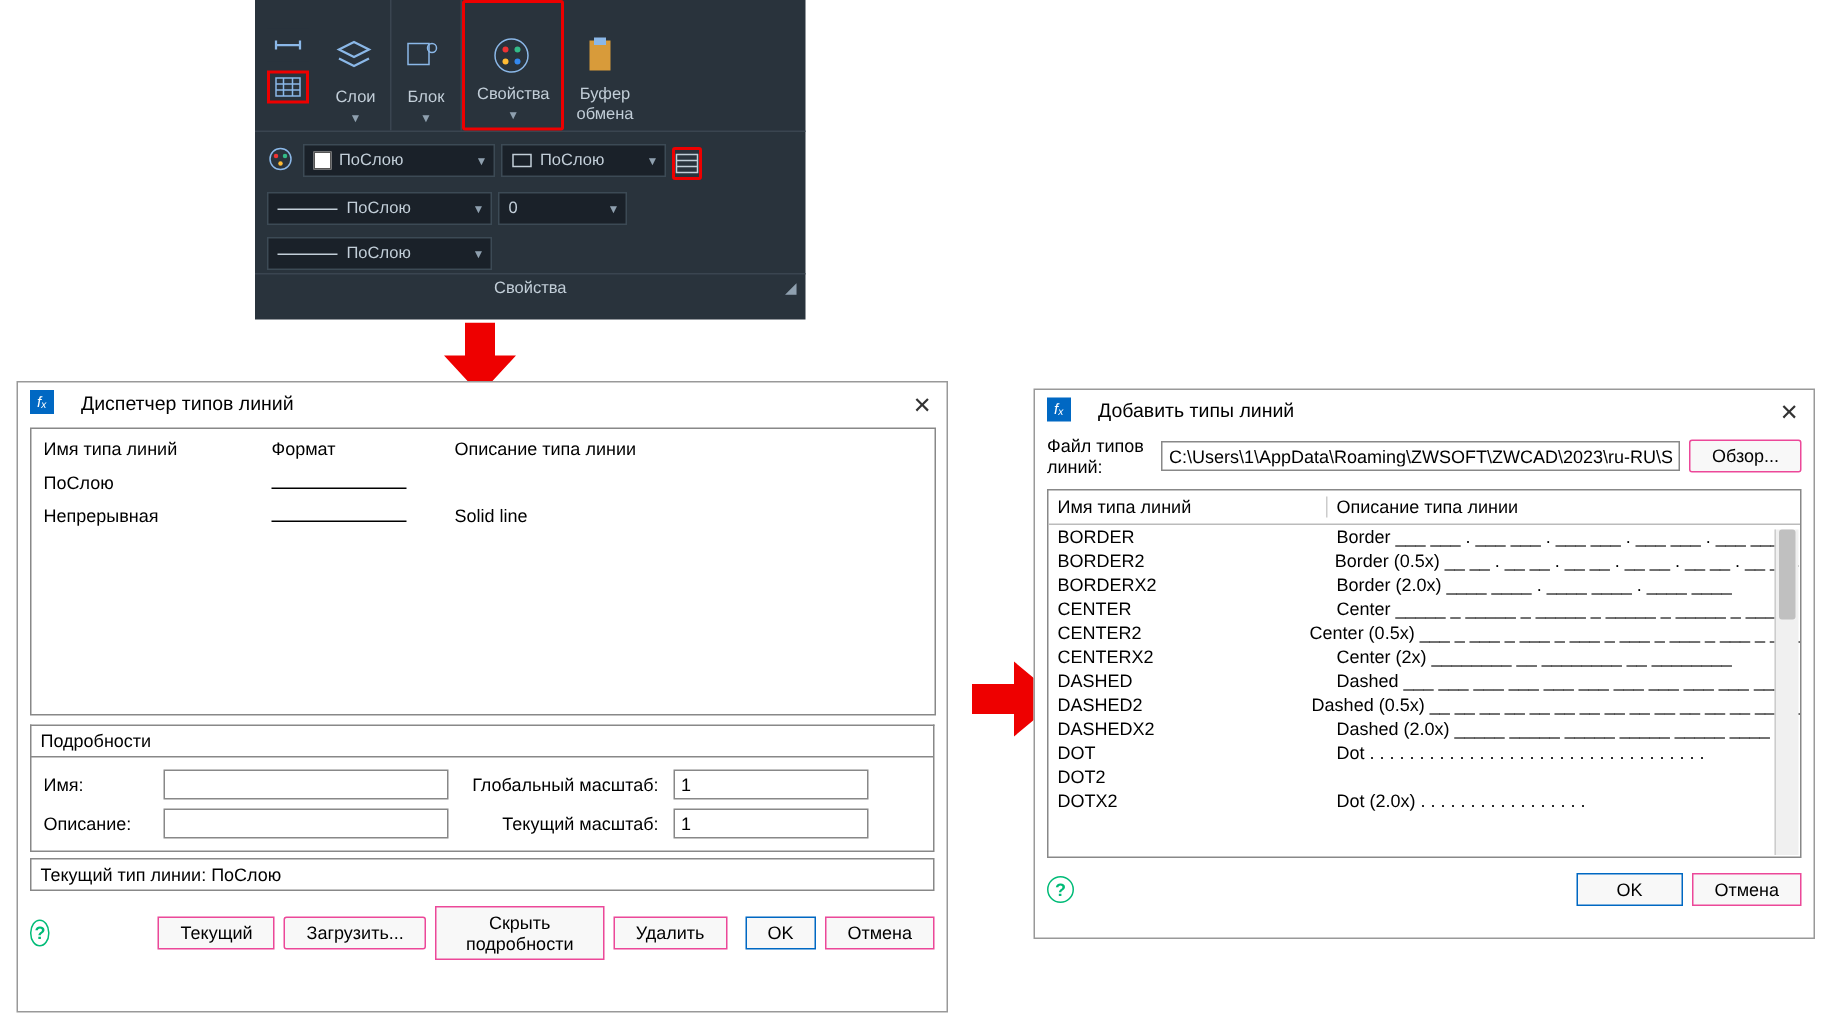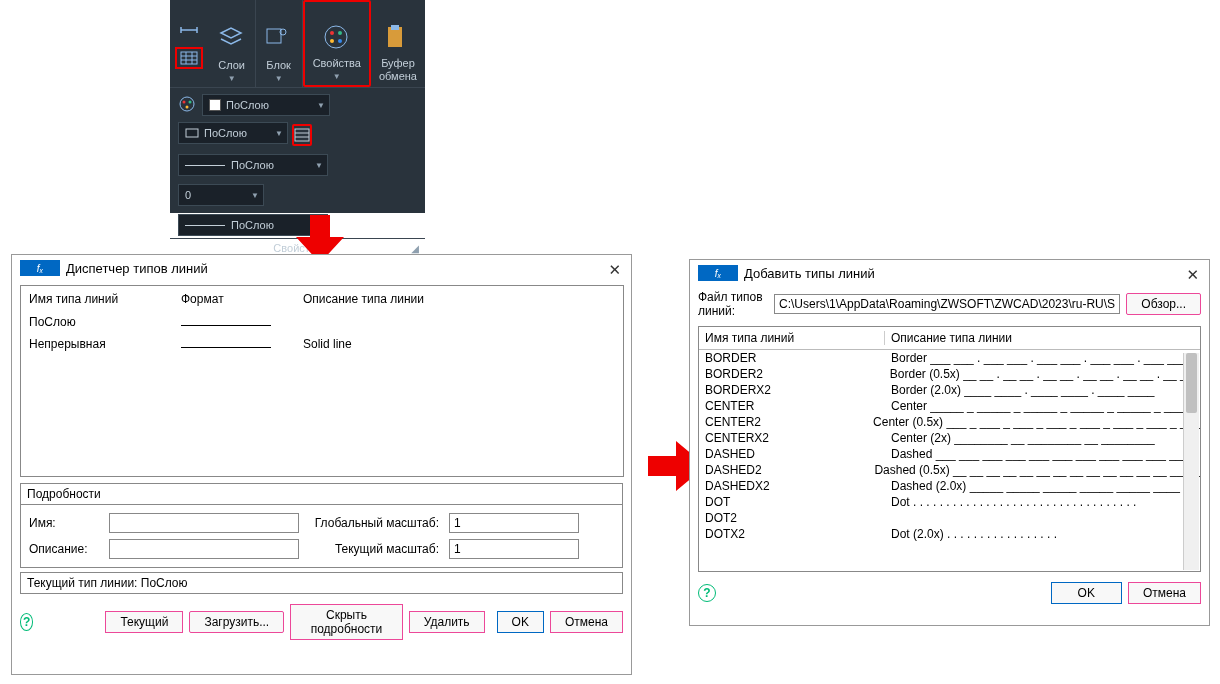--- a/index.html
+++ b/index.html
@@ -1,35 +1,35 @@
 <!DOCTYPE html>
 <html><head>
 <meta charset="utf-8">
 <style>
 body{margin:0;font-family:"Segoe UI",Arial,sans-serif;font-size:12px;background:#fff;color:#000;width:1220px;height:684px;position:relative}
 *{box-sizing:border-box}
-.ribbon{position:absolute;left:170px;top:0;width:255px;height:213px;background:#29333c;color:#d5dde4}
+.ribbon{position:absolute;left:170px;top:0;width:367px;height:213px;background:#29333c;color:#d5dde4}
 .ribbon-top{display:flex;height:88px;border-bottom:1px solid #3a4550}
 .rpanel{display:flex;flex-direction:column;align-items:center;justify-content:flex-end;padding:4px 8px;border-right:1px solid #3a4550}
 .rpanel .ico{width:30px;height:30px;margin:4px 0}
 .rpanel .lbl{font-size:11px;color:#c2ced8;text-align:center;line-height:1.2}
 .dd-arrow{font-size:8px;color:#8fa0af;margin-top:2px}
 .hl-red{border:2px solid #e00;border-radius:2px}
 .rsmall{width:44px;display:flex;flex-direction:column;gap:6px;align-items:center;justify-content:center}
 .rsmall .mini{width:28px;height:22px;background:#29333c;display:flex;align-items:center;justify-content:center}
 .prop-panel{padding:6px 8px 2px;display:flex;flex-wrap:wrap;gap:4px;align-items:center}
 .cbx{background:#1a2129;border:1px solid #3c4a55;color:#c2ced8;height:22px;display:flex;align-items:center;padding:0 6px;font-size:11px;position:relative}
 .cbx .arrow{position:absolute;right:4px;font-size:8px;color:#8fa0af}
 .cbx .sw{width:12px;height:12px;background:#fff;border:1px solid #555;margin-right:5px}
 .prop-footer{display:flex;justify-content:center;align-items:center;padding:3px;border-top:1px solid #3a4550;font-size:11px;color:#c2ced8;position:relative}
 .pane-icon{position:absolute;bottom:3px;right:6px;font-size:10px;color:#8fa0af}
 .win{position:absolute;background:#fff;border:1px solid #999}
 .titlebar{display:flex;align-items:center;padding:5px 8px;font-size:13px}
 .close-x{position:absolute;top:6px;right:10px;font-size:15px;color:#333;cursor:pointer}
-.app-ico{width:40px;height:16px;background:#0068c3;margin-right:6px;display:inline-flex;align-items:center;justify-content:center;color:#fff;font-size:10px;font-style:italic}
+.app-ico{width:16px;height:16px;background:#0068c3;margin-right:18px;display:inline-flex;align-items:center;justify-content:center;color:#fff;font-size:10px;font-style:italic}
 .tbl{border:1px solid #888;margin:4px 8px}
 .tbl th{text-align:left;font-weight:400;padding:4px 6px}
 .tbl td{padding:3px 6px}
 .line-sample{width:90px;height:1px;background:#000;display:inline-block}
 .section-lbl{border:1px solid #888;border-bottom:none;margin:6px 8px 0;padding:3px 6px;font-size:12px}
 .details-box{border:1px solid #888;margin:0 8px;padding:8px;display:grid;grid-template-columns:70px 190px 130px 130px;gap:6px 10px;align-items:center}
 .field{border:1px solid #888;height:20px;padding:1px 4px;font-size:12px;background:#fff}
 .chk{display:flex;align-items:center;gap:4px}
 .chk input{width:13px;height:13px}
 .status-line{border:1px solid #888;margin:4px 8px;padding:3px 6px}

